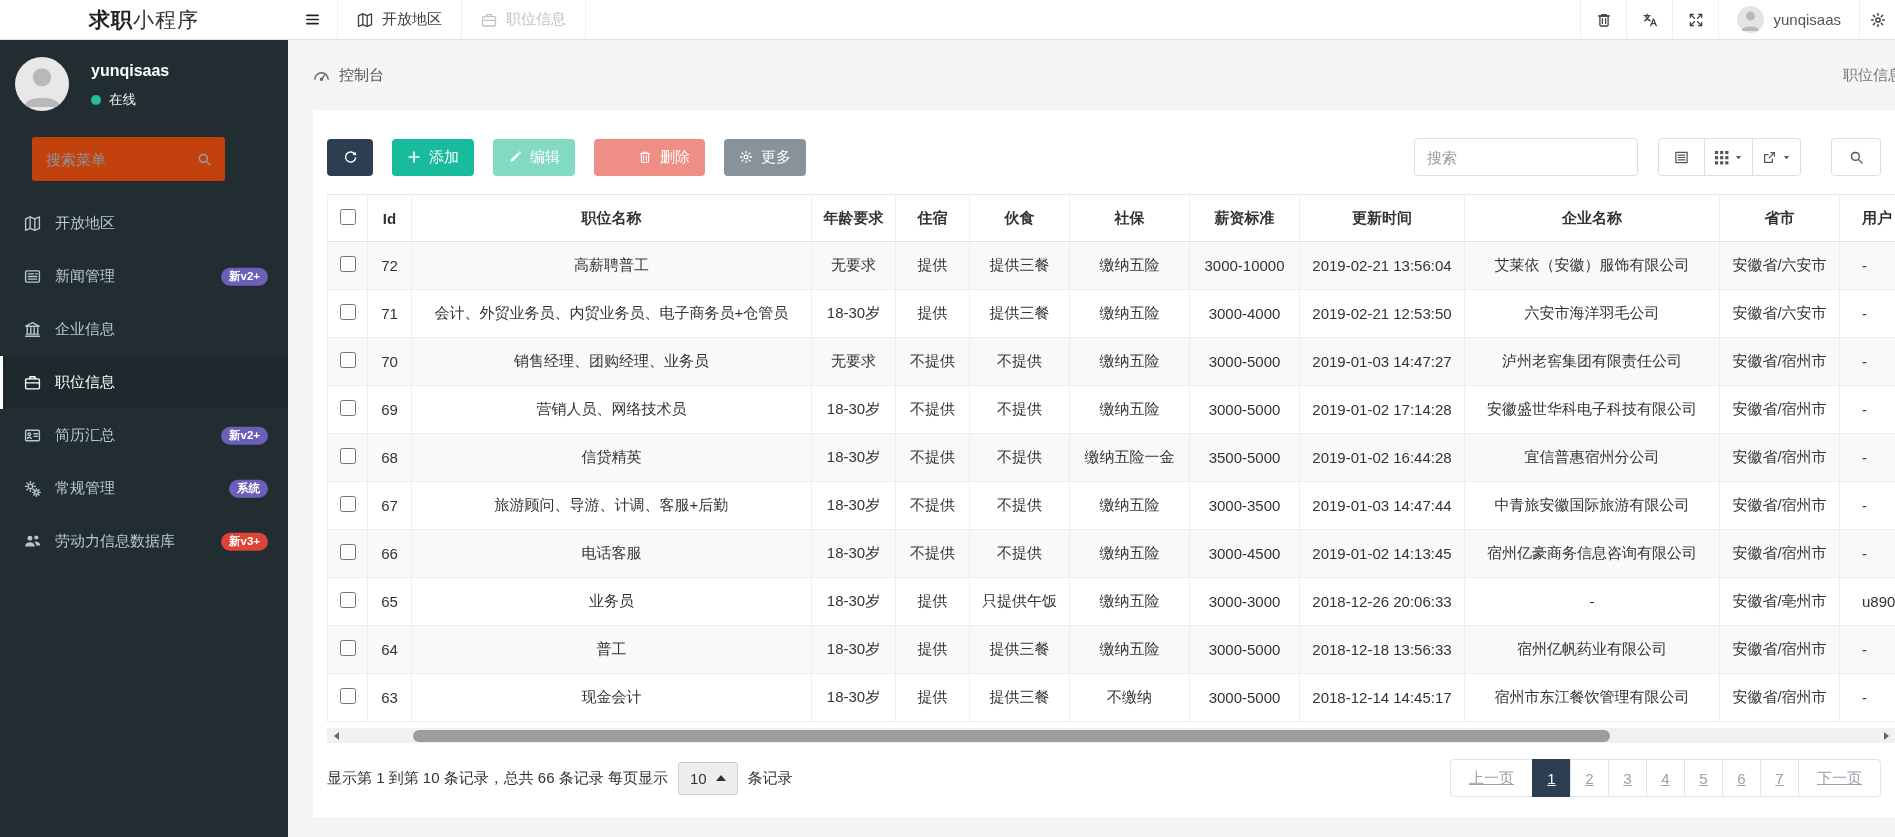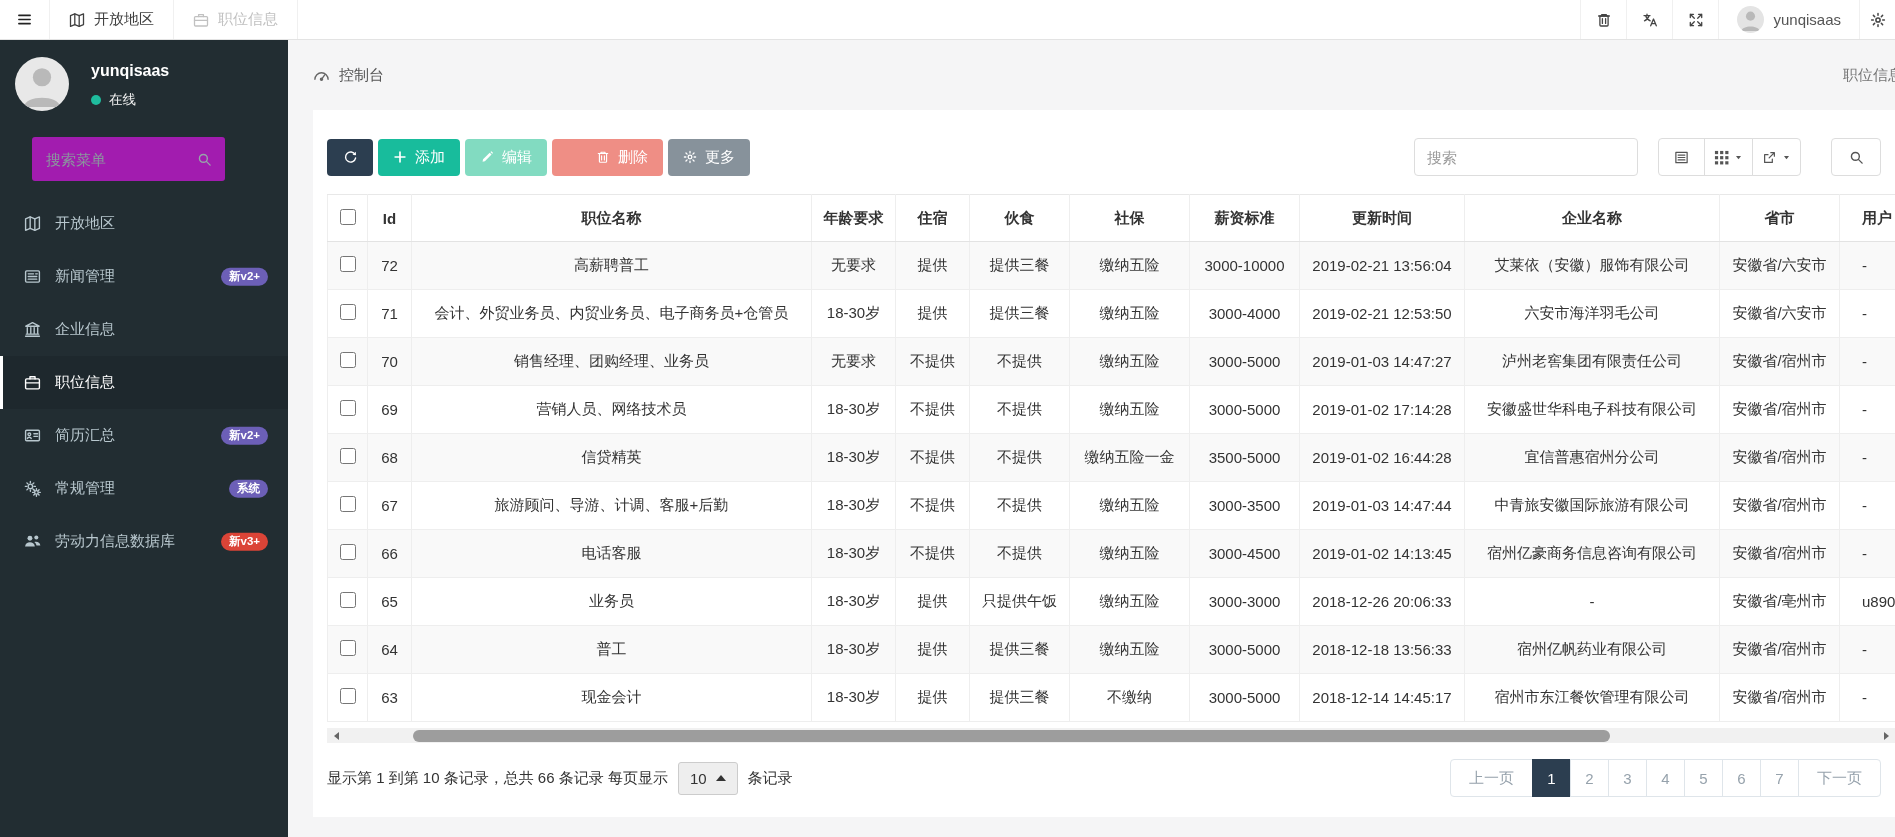--- a/index.html
+++ b/index.html
@@ -29,40 +29,40 @@
   .nav-gear { width:36px; border-left:1px solid #f0f0f0; }
 
   
   .sidebar { position:absolute; left:0; top:40px; bottom:0; width:288px; background:#222d32; }
   .user-panel { display:flex; padding:17px 0 0 15px; }
   .avatar-lg { width:54px; height:54px; border-radius:50%; background:#e8e8e8; overflow:hidden; flex:none; }
   .user-meta { margin-left:22px; padding-top:5px; }
   .user-name { color:#fff; font-size:16px; font-weight:700; }
   .user-status { margin-top:11px; display:flex; align-items:center; gap:8px; color:#f1f1f1; font-size:13.5px; }
   .status-dot { width:10px; height:10px; border-radius:50%; background:var(--online,#1fbc9e); }
-  .sidebar-search { margin:26px 0 0 32px; width:193px; height:44px; background:#a21caf; border-radius:3px; position:relative; display:flex; align-items:center; }
+  .sidebar-search { margin:26px 0 0 32px; width:193px; height:44px; background:#c2410c; border-radius:3px; position:relative; display:flex; align-items:center; }
   .sidebar-search input { background:transparent; border:none; outline:none; color:#ccc; font-size:15px; padding:0 38px 0 14px; width:100%; font-family:inherit; }
   .sidebar-search input::placeholder { color:#8b979e; }
   .sidebar-search .icon { position:absolute; right:13px; width:15px; height:15px; color:#97a3aa; }
   .menu { margin-top:16px; }
   .menu-item { height:53px; display:flex; align-items:center; padding-left:23px; position:relative; color:#b8c7ce; font-size:15px; cursor:pointer; }
   .menu-item .micon { width:19px; height:17px; margin-right:13px; flex:none; }
   .menu-item.active { background:#1e282d; color:#fff; border-left:3px solid #fff; padding-left:20px; }
   .menu-badge { position:absolute; right:20px; top:50%; transform:translateY(-50%); color:#fff; font-size:11.5px; font-weight:700; padding:3px 8px 4px; border-radius:10px; line-height:1; }
 
   
   .main { position:absolute; left:288px; top:40px; right:0; bottom:0; background:#f5f5f6; overflow:hidden; }
   .breadcrumb-row { height:70px; position:relative; display:flex; align-items:center; padding-left:25px; color:#555; font-size:15px; gap:9px; }
   .breadcrumb-row .icon { width:17px; height:17px; color:#666; }
   .page-title-right { position:absolute; right:-8px; top:26px; color:#777; font-size:15px; white-space:nowrap; }
 
   .card { margin-left:25px; background:#fff; padding:28px 0 20px 14px; }
 
   .toolbar { display:flex; align-items:center; padding-right:14px; }
-  .btn { height:37px; border:none; border-radius:4px; color:#fff; font-size:15px; display:inline-flex; align-items:center; justify-content:center; margin-right:5px; padding:0 15px; gap:8px; cursor:pointer; font-family:inherit; }
+  .btn { height:37px; border:none; border-radius:4px; color:#fff; font-size:15px; display:inline-flex; align-items:center; justify-content:center; margin-right:19px; padding:0 15px; gap:8px; cursor:pointer; font-family:inherit; }
   .btn .icon { width:14px; height:14px; }
   .btn-refresh { width:46px; padding:0; background:var(--primary-dark,#2c3e50); }
   .btn-refresh .icon { width:15px; height:15px; }
   .btn-add { background:var(--success,#18bc9c); }
   .btn-edit { background:var(--success-disabled,#82dbc1); }
   .btn-delete { background:var(--danger-disabled,#ef8e85);padding-left:44px; }
   .btn-more { background:var(--secondary,#87929b); margin-right:0; }
   .toolbar-right { margin-left:auto; display:flex; align-items:center; }
   .search-input { width:224px; height:38px; border:1px solid #ddd; border-radius:4px; padding:0 12px; font-size:15px; color:#333; margin-right:20px; outline:none; font-family:inherit; }
   .search-input::placeholder { color:#9b9b9b; }
@@ -89,30 +89,34 @@
   .sb-tri-l { width:0; height:0; border:4px solid transparent; border-right:5px solid #666; margin-left:-3px; }
   .sb-tri-r { width:0; height:0; border:4px solid transparent; border-left:5px solid #666; margin-right:-3px; }
   .sb-track { flex:1; height:15px; background:#f1f1f1; position:relative; }
   .sb-thumb { position:absolute; left:4.5%; width:78%; top:1.5px; height:12px; background:#9d9d9d; border-radius:7px; cursor:grab; }
 
   .footer-row { margin-top:16px; display:flex; align-items:center; padding-right:14px; font-size:15px; color:#333; }
   .info-wrap { display:flex; align-items:center; }
   .page-size-btn { display:inline-flex; align-items:center; gap:9px; height:33px; padding:0 11px; background:#eee; border:1px solid #ccc; border-radius:3px; margin:0 10px; font-size:15px; color:#333; cursor:pointer; }
   .caret-up-css { width:0; height:0; border:5px solid transparent; border-bottom:6px solid #333; margin-top:-6px; }
   .pager { margin-left:auto; display:flex; }
-  .page-btn { min-width:39px; height:38px; padding:0 12px; display:flex; align-items:center; justify-content:center; background:#fff; border:1px solid #dfe5ea; margin-left:-1px; color:#96a2ac; font-size:15px; cursor:pointer; }
+  .page-btn { min-width:39px; height:38px; padding:0 12px; display:flex; align-items:center; justify-content:center; background:#fff; border:1px solid #dfe5ea; margin-left:-1px; color:#96a2ac; font-size:15px; cursor:pointer;text-decoration:underline; }
   .page-btn.wide { padding:0 18px; }
   .page-btn:first-child { border-radius:4px 0 0 4px; margin-left:0; }
   .page-btn:last-child { border-radius:0 4px 4px 0; }
   .page-btn.active { background:var(--primary-dark,#2c3e50); border-color:var(--primary-dark,#2c3e50); color:#fff; }
 </style>
 </head>
 <body>
 
 <div class="topbar">
+  <div class="brand">
+    <span class="b">求职</span>
+      <span class="l">小程序</span>
+  </div>
   <div class="nav-left">
     <div class="nav-item nav-hamburger">
       <span class="icon">
           <svg viewBox="0 0 16 16" fill="none" stroke="currentColor" stroke-width="1.7" stroke-linecap="round" stroke-linejoin="round">
             <path d="M2 3.6h12M2 8h12M2 12.4h12"></path>
           </svg>
         </span>
     </div>
     <div style="display:flex">
         <div class="nav-item nav-tab">

